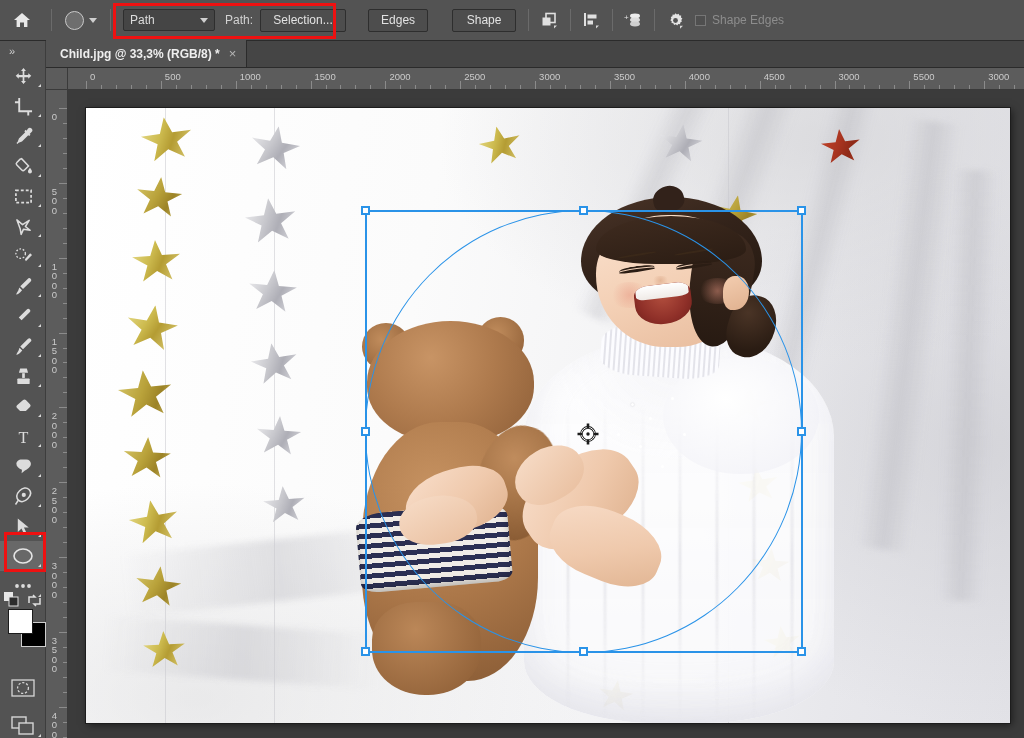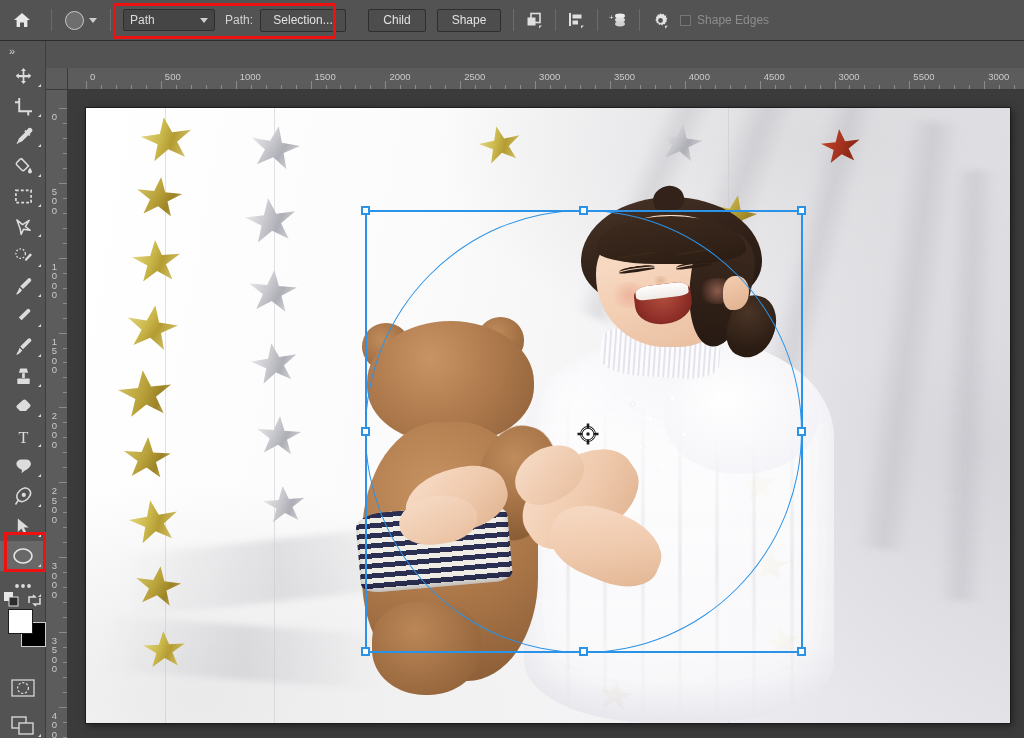--- a/index.html
+++ b/index.html
@@ -319,22 +319,22 @@
     </div>
     <div class="ob-sep"></div>
 
     <div class="ob-select" style="margin-left:5px">
       <span>Path</span>
       <div class="caret"></div>
     </div>
 
     <div class="ob-label">Path:</div>
     <button class="ob-btn wide">Selection...</button>
-    <button class="ob-btn" style="margin-left:22px;min-width:58px">Child</button>
-    <button class="ob-btn" style="margin-left:11px;min-width:64px">Shape</button>
+    <button class="ob-btn" style="margin-left:22px;min-width:58px">Edges</button>
+    <button class="ob-btn" style="margin-left:24px;min-width:64px">Shape</button>
 
     <div class="ob-sep" style="margin-left:12px"></div>
     <div class="ob-icnbtn">
       <svg width="17" height="17" viewBox="0 0 17 17">
         <rect x="5" y="1.5" width="9" height="9" fill="none" stroke="#e0e0e0" stroke-width="1.6"></rect>
         <rect x="1.5" y="5.5" width="8" height="8" fill="#e0e0e0"></rect>
         <path d="M13 13.5 l3 0 l-3 3 z" fill="#d8d8d8"></path>
       </svg>
     </div>
     <div class="ob-sep"></div>
@@ -522,20 +522,26 @@
       <svg width="24" height="20" viewBox="0 0 24 20">
           <rect x="1" y="1" width="14" height="11" fill="none" stroke="#d6d6d6" stroke-width="1.4"></rect>
           <rect x="8" y="7" width="14" height="11" fill="#535353" stroke="#d6d6d6" stroke-width="1.4"></rect>
         </svg>
       <div class="corner"></div>
     </div>
   </div>
 
   <div class="redbox" style="left:4px; top:532px; width:42px; height:40px;"></div>
 
+  <div id="tabstrip">
+    <div class="doc-tab">
+      <div class="title">Child.jpg @ 33,3% (RGB/8) *</div>
+      <div class="xclose">×</div>
+    </div>
+  </div>
 
   <div id="ruler-corner"></div>
   <div id="ruler-h">
       <div class="rh-tick" style="left: 18px; height: 8px;"></div>
       <div class="rh-label" style="left: 22px;">0</div>
       <div class="rh-tick" style="left: 32.97px; height: 4px;"></div>
       <div class="rh-tick" style="left: 47.94px; height: 4px;"></div>
       <div class="rh-tick" style="left: 62.91px; height: 4px;"></div>
       <div class="rh-tick" style="left: 77.88px; height: 4px;"></div>
       <div class="rh-tick" style="left: 92.85px; height: 8px;"></div>

